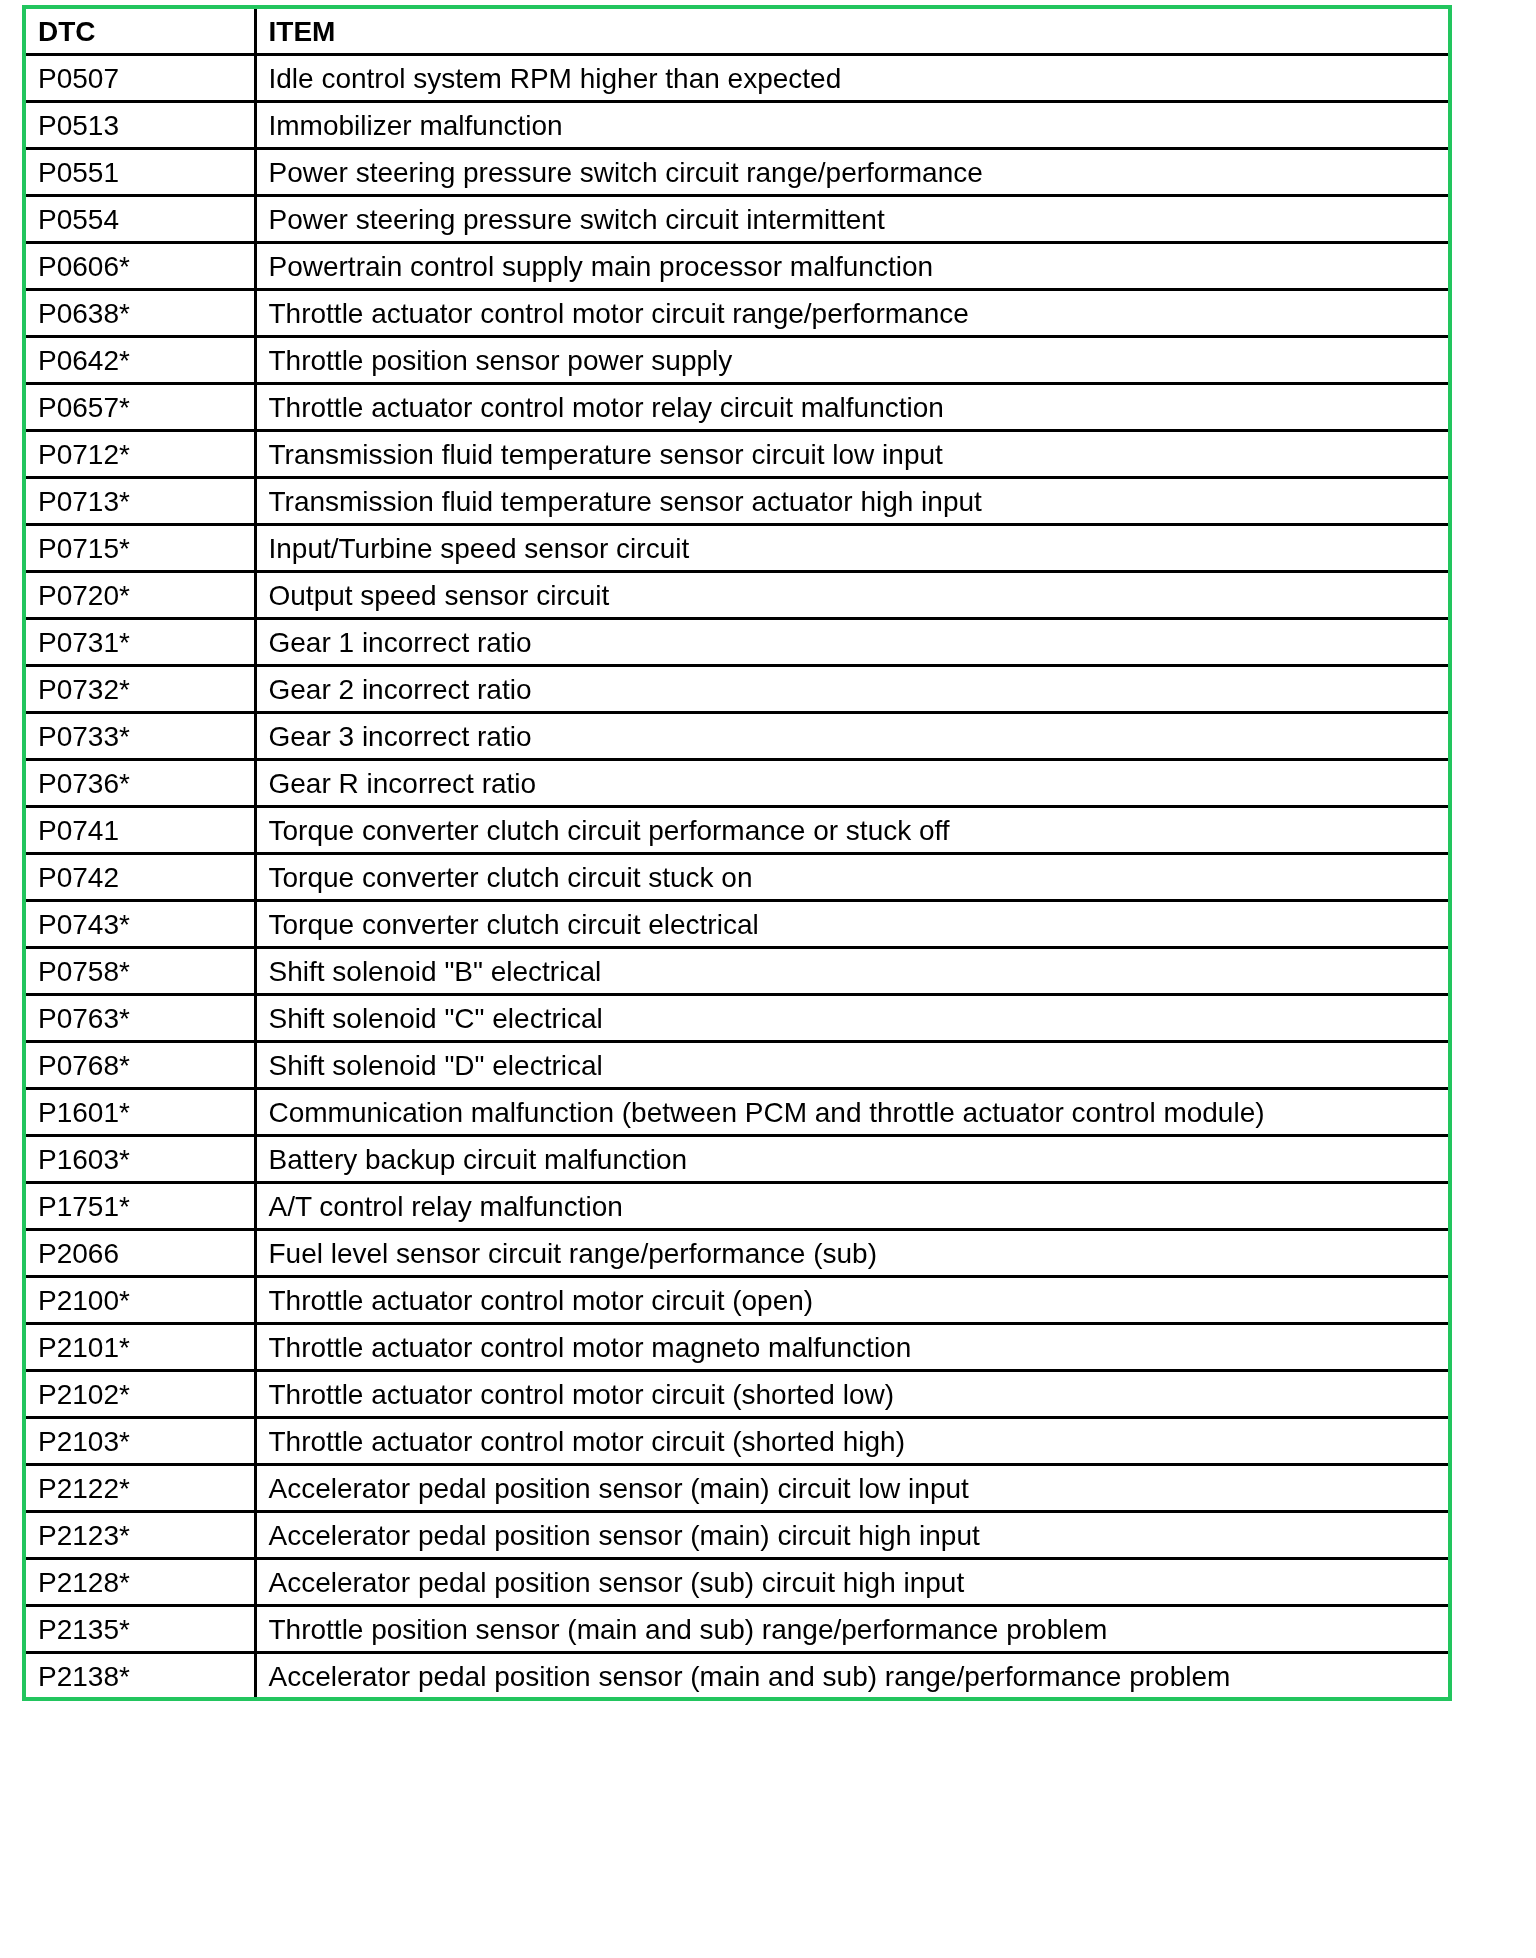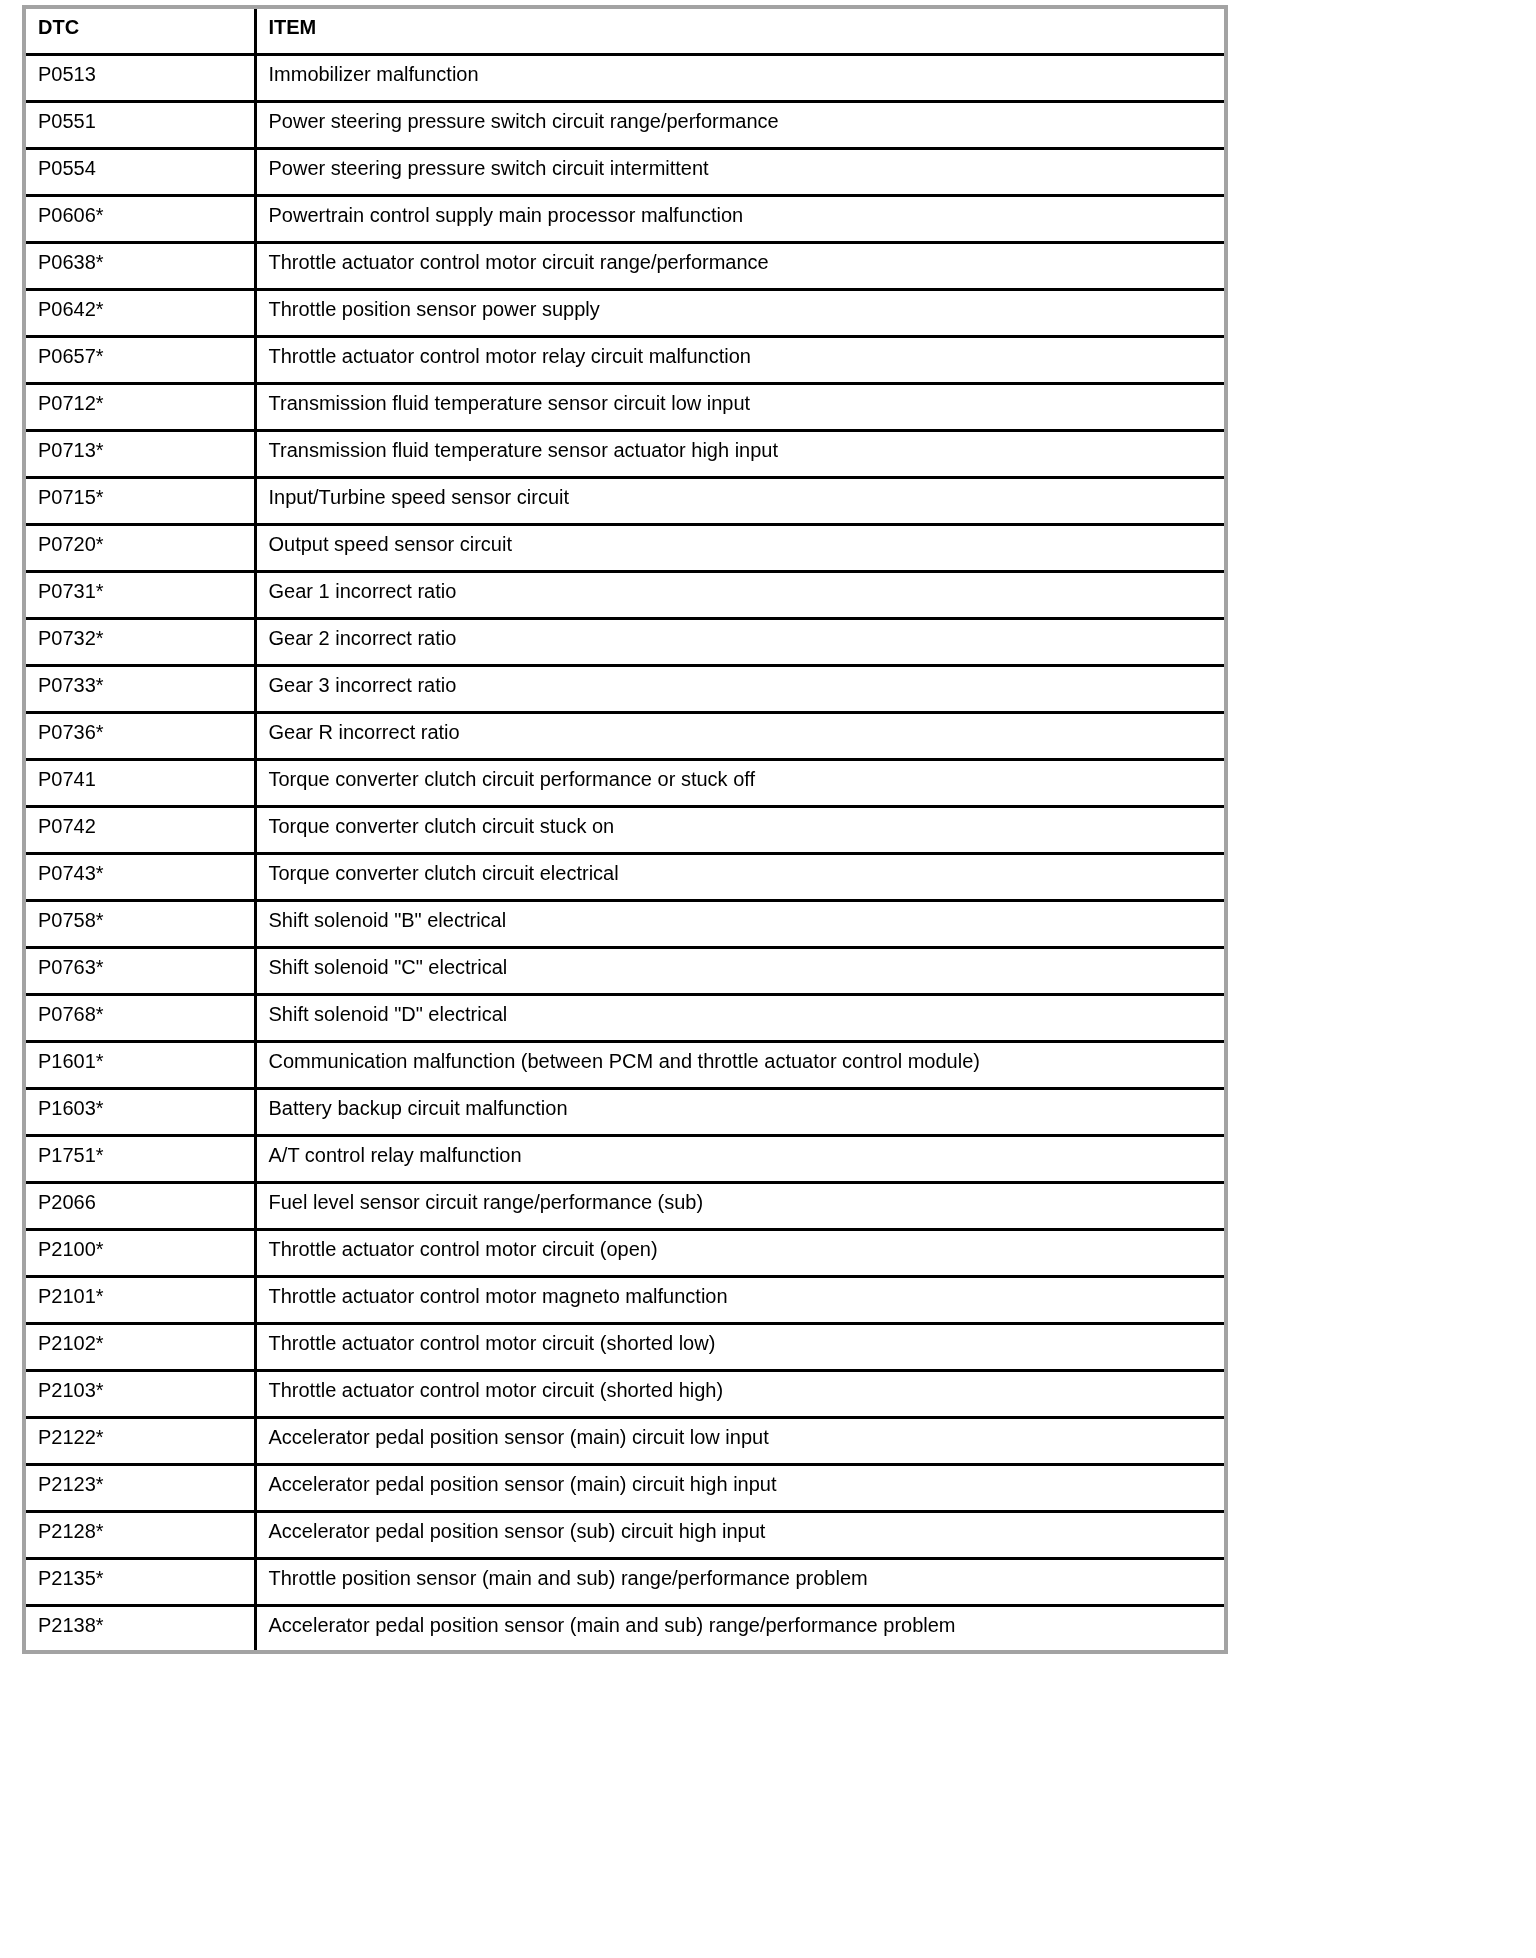--- a/index.html
+++ b/index.html
@@ -11,27 +11,27 @@
     position: relative;
     width: 1536px;
     height: 1958px;
     background: #ffffff;
     overflow: hidden;
   }
   table.dtc-table {
     position: absolute;
     left: 22px;
     top: 5px;
-    width: 1206px;
+    width: 1430px;
     border-collapse: collapse;
     table-layout: fixed;
     font-family: "Liberation Sans", sans-serif;
-    font-size: 20px;
+    font-size: 28px;
     color: #000000;
-    border: 4px solid #a3a3a3;
+    border: 4px solid #22c55e;
   }
   .dtc-table th, .dtc-table td {
     border: 3px solid #000000;
     height: 47px;
     box-sizing: border-box;
     vertical-align: top;
     padding: 6px 8px 0 12px;
     text-align: left;
     white-space: nowrap;
     overflow: hidden;
@@ -49,20 +49,24 @@
 <div class="page">
   <table class="dtc-table">
     <thead>
       <tr>
         <th class="col-dtc">DTC</th>
         <th class="col-item">ITEM</th>
       </tr>
     </thead>
     <tbody>
         <tr>
+          <td class="col-dtc">P0507</td>
+          <td class="col-item">Idle control system RPM higher than expected</td>
+        </tr>
+        <tr>
           <td class="col-dtc">P0513</td>
           <td class="col-item">Immobilizer malfunction</td>
         </tr>
         <tr>
           <td class="col-dtc">P0551</td>
           <td class="col-item">Power steering pressure switch circuit range/performance</td>
         </tr>
         <tr>
           <td class="col-dtc">P0554</td>
           <td class="col-item">Power steering pressure switch circuit intermittent</td>

